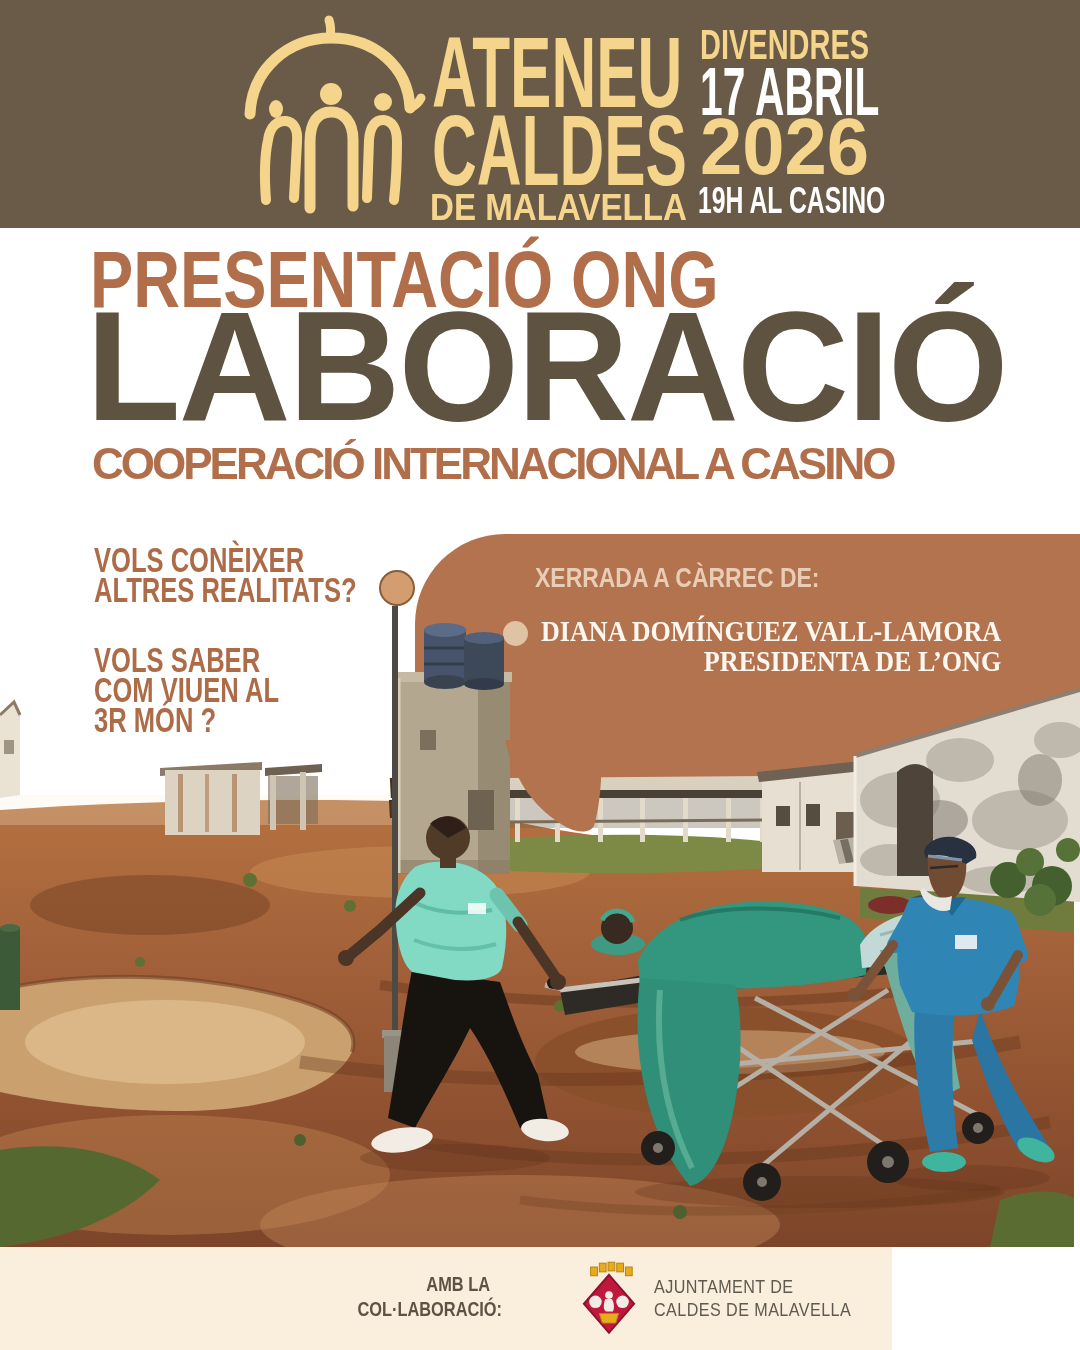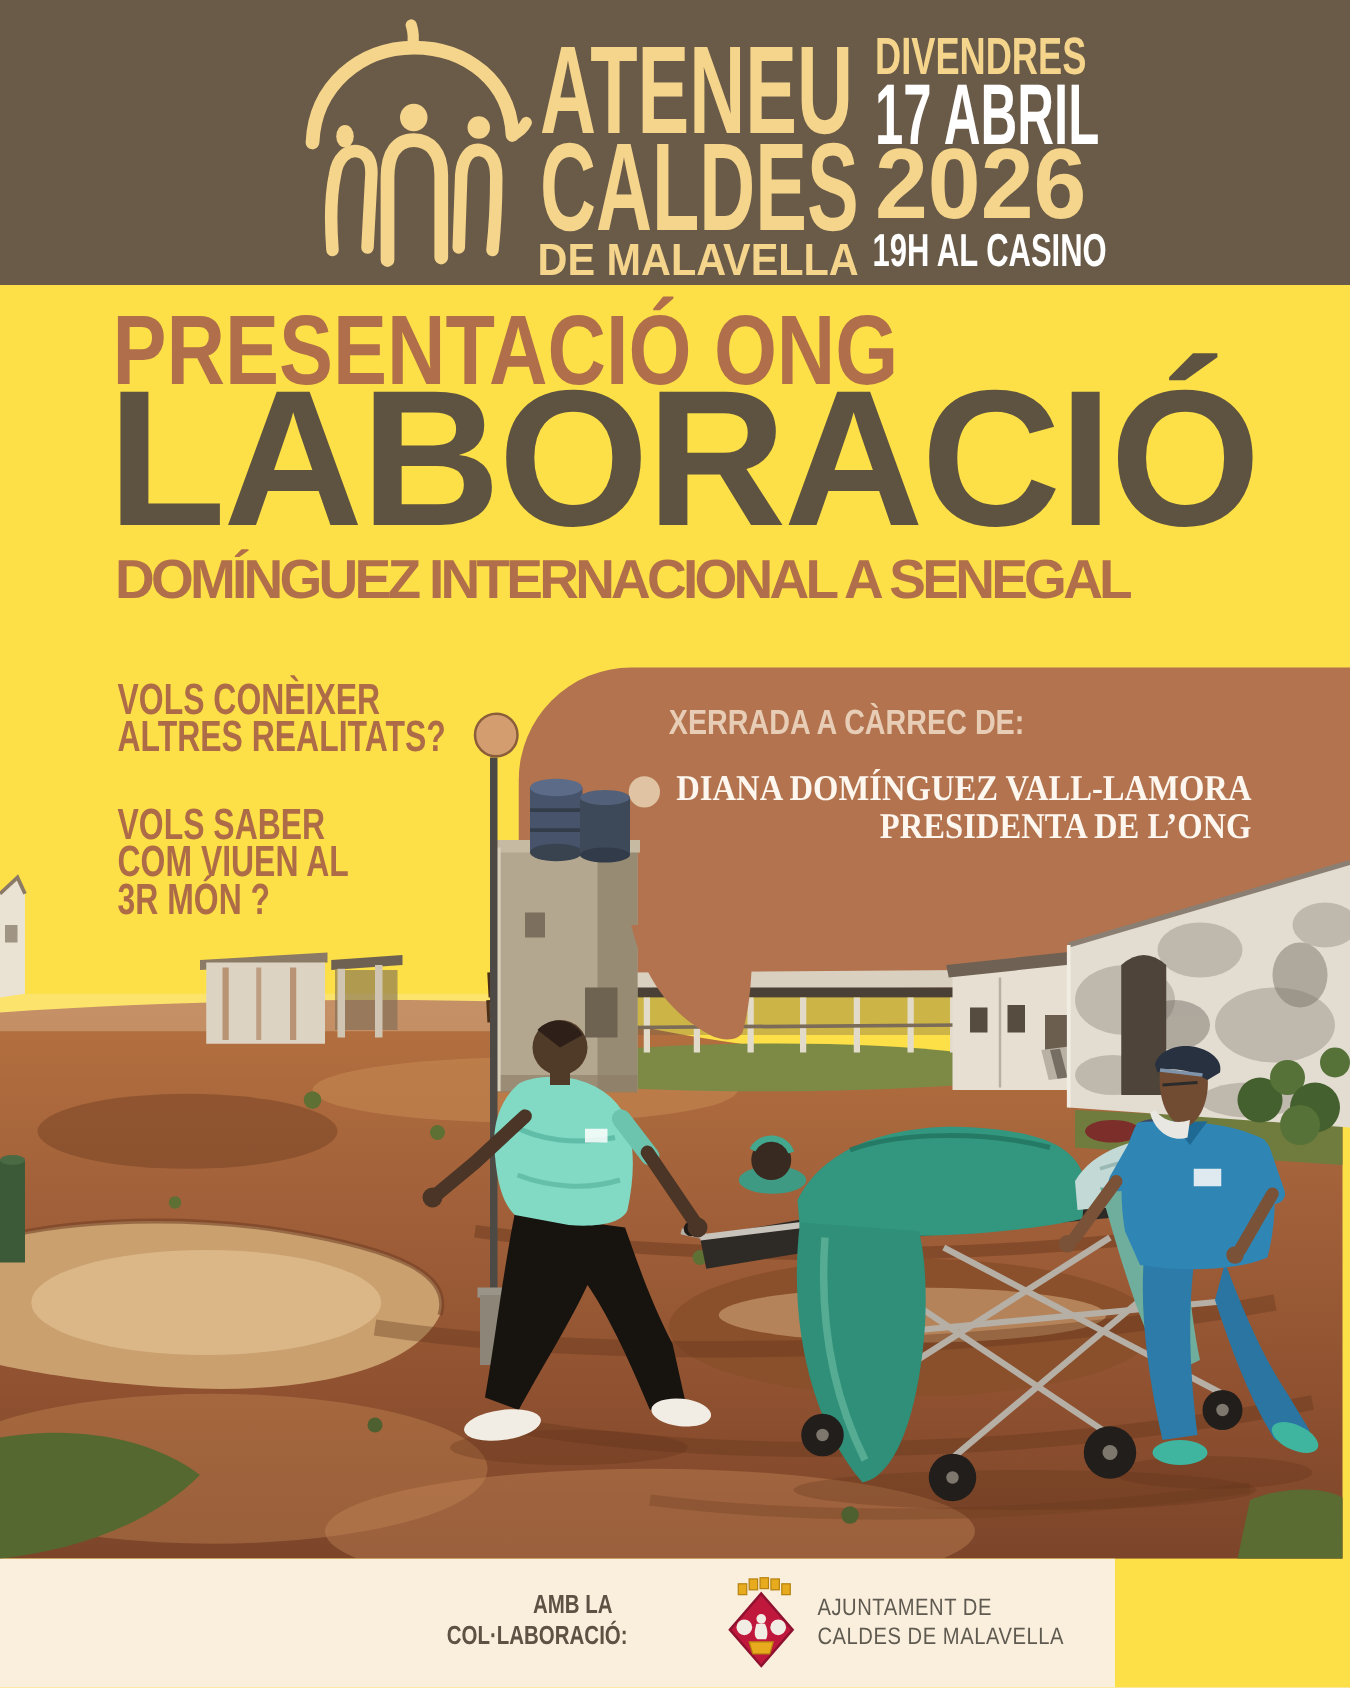--- a/index.html
+++ b/index.html
@@ -1,18 +1,18 @@
 <!DOCTYPE html>
 <html><head>
 <meta charset="utf-8">
 <style>
   html,body{margin:0;padding:0;background:#faeedd;}
   .poster{
     position:relative;width:1080px;height:1350px;overflow:hidden;
-    background:#fde047;font-family:"Liberation Sans",sans-serif;
+    background:#ffffff;font-family:"Liberation Sans",sans-serif;
     -webkit-font-smoothing:antialiased;
   }
   .abs{position:absolute;}
   
   .header{left:0;top:0;width:1080px;height:228px;background:#6a5b48;}
   .hdr-line{position:absolute;font-weight:bold;white-space:nowrap;transform-origin:0 0;line-height:1;}
   .gold{color:#f5d48c;}
   .white{color:#ffffff;}
   .org1{left:432px;top:22px;font-size:100px;transform:scale(0.62,1);letter-spacing:0;}
   .org2{left:432px;top:100px;font-size:100px;transform:scale(0.62,1);}
@@ -81,21 +81,21 @@
     <div class="hdr-line gold org2">CALDES</div>
     <div class="hdr-line gold org3">DE MALAVELLA</div>
     <div class="hdr-line gold day">DIVENDRES</div>
     <div class="hdr-line white date">17 ABRIL</div>
     <div class="hdr-line gold year">2026</div>
     <div class="hdr-line white timeplace">19H AL CASINO</div>
   </div>
 
   <div class="abs kicker">PRESENTACIÓ ONG</div>
   <div class="abs bigname">LABORACIÓ</div>
-  <div class="abs subtitle">DOMÍNGUEZ INTERNACIONAL A SENEGAL</div>
+  <div class="abs subtitle">COOPERACIÓ INTERNACIONAL A CASINO</div>
 
   <div class="abs question q1">
     <div>VOLS CONÈIXER</div>
     <div>ALTRES REALITATS?</div>
   </div>
   <div class="abs question q2">
     <div>VOLS SABER</div>
     <div>COM VIUEN AL</div>
     <div>3R MÓN ?</div>
   </div>

